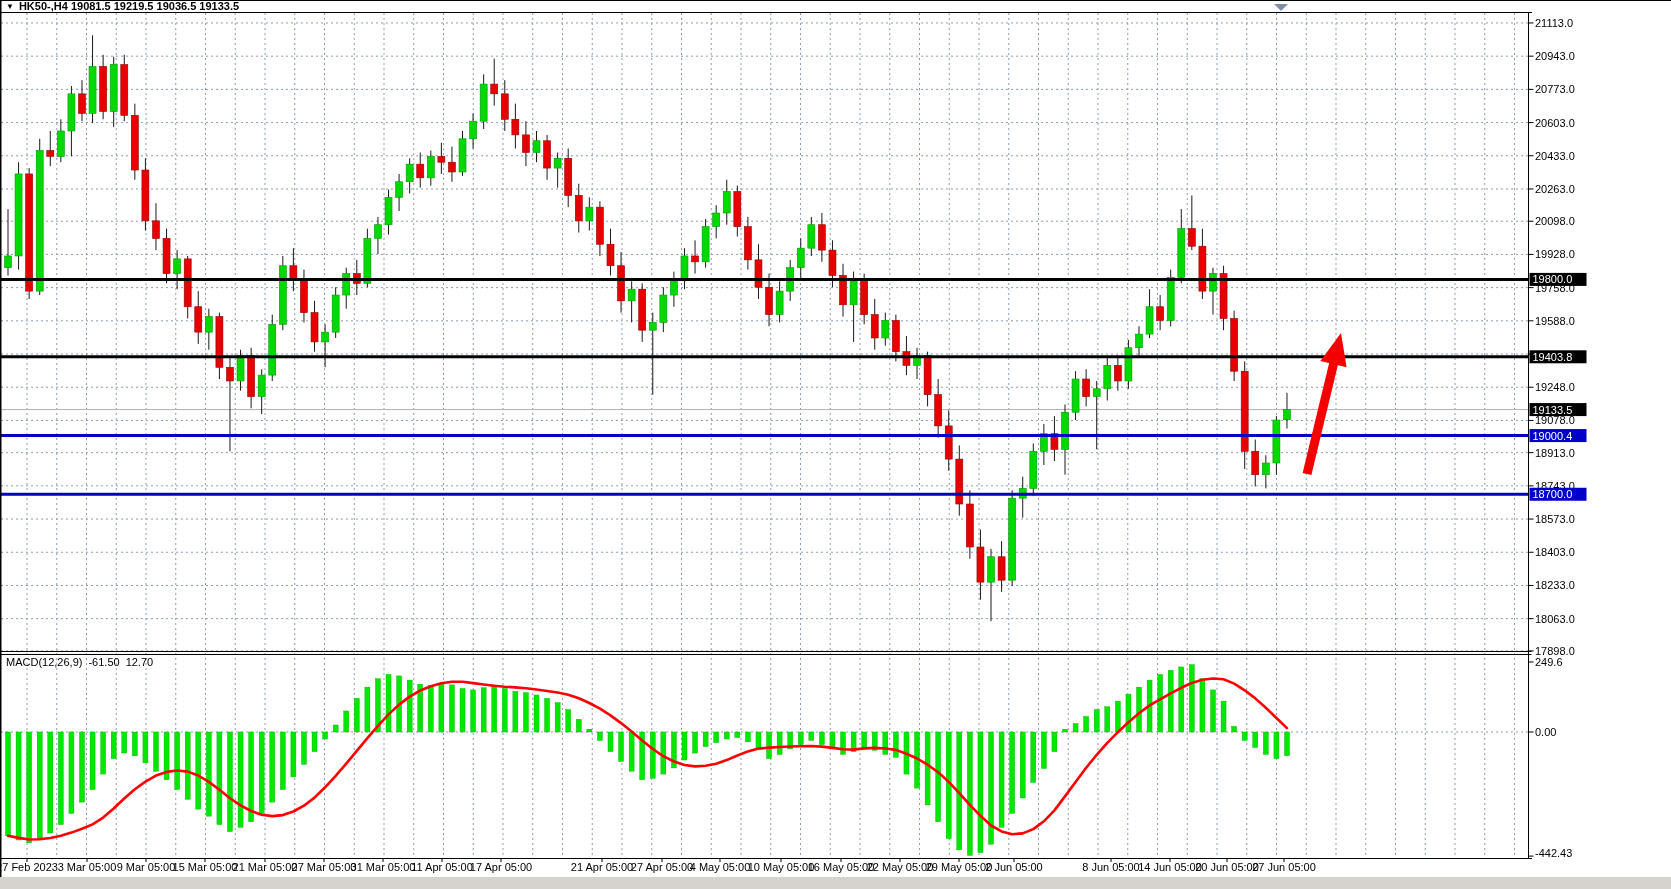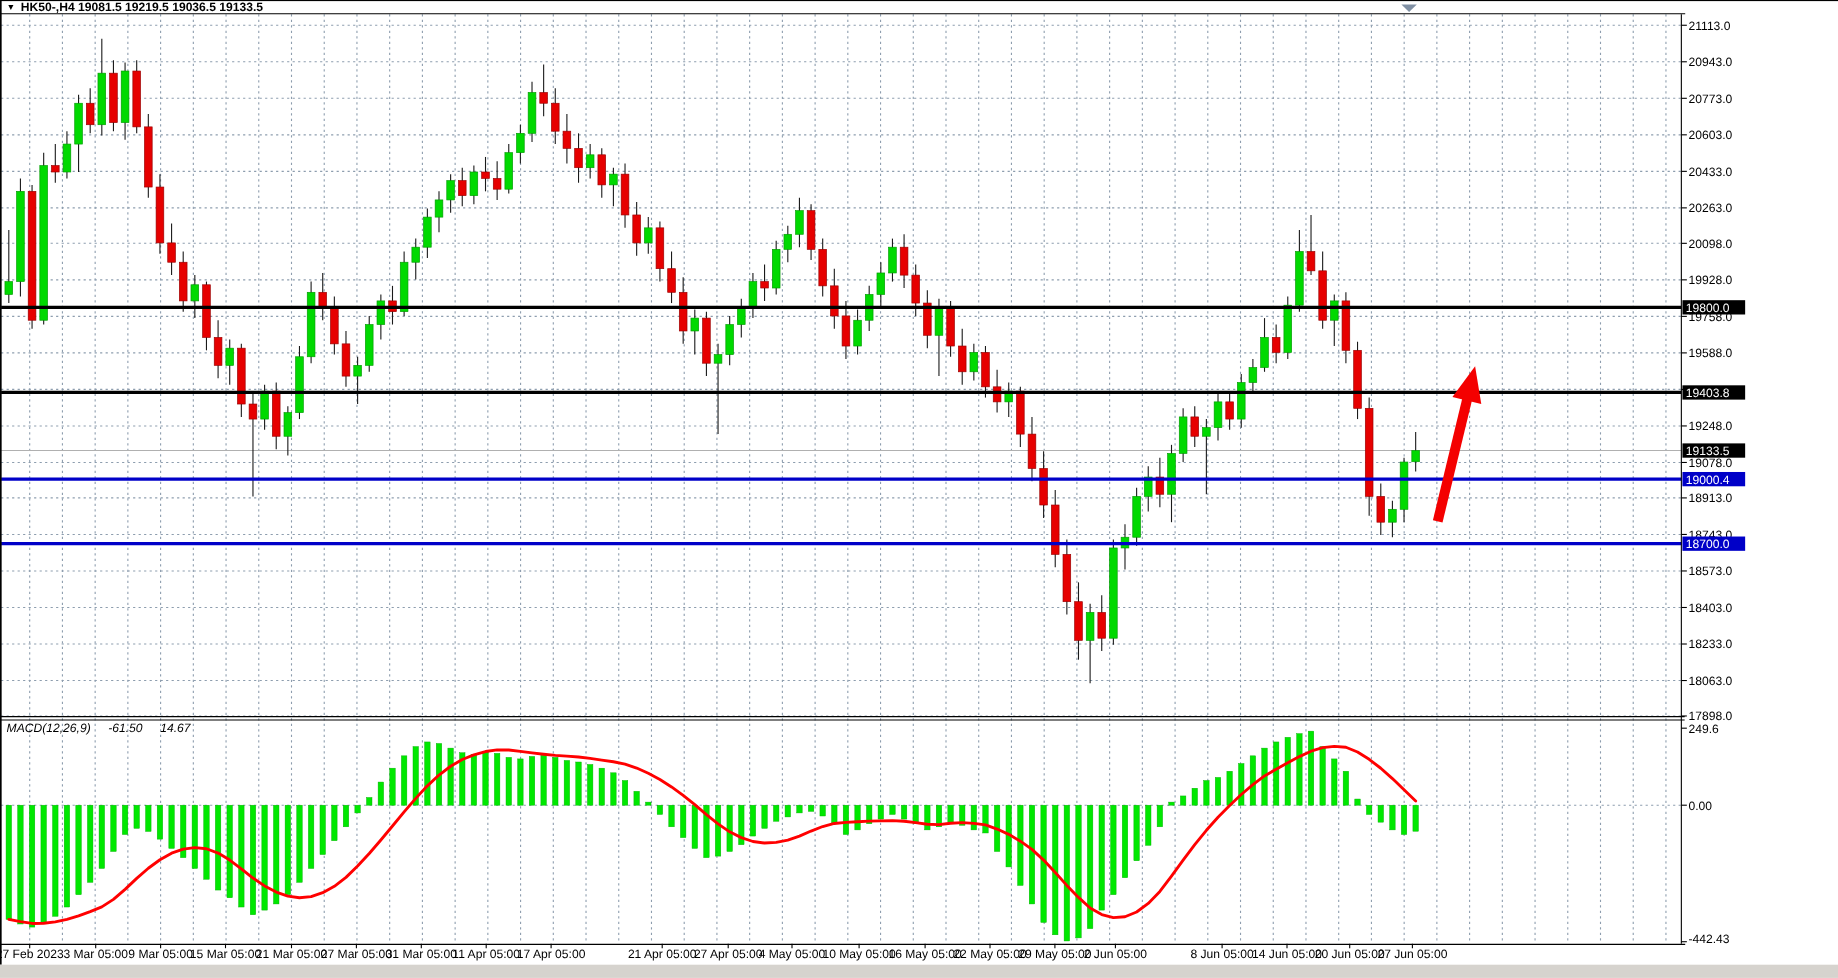--- a/index.html
+++ b/index.html
@@ -3,21 +3,21 @@
 <meta charset="utf-8">
 <style>
   html,body{margin:0;padding:0;background:#ffffff;}
   #app{position:relative;width:1671px;height:889px;overflow:hidden;background:#fff;
        font-family:"Liberation Sans",sans-serif;}
   #chart-svg{position:absolute;left:0;top:0;}
   .overlay{position:absolute;font-size:11px;color:#000;white-space:pre;}
   #title-strip{left:6px;top:0px;height:13px;line-height:13px;font-weight:bold;text-align:center;}
   #title-strip .tri{font-size:8px;vertical-align:1px;margin-right:5px;}
   #macd-label{left:6px;top:656px;height:13px;line-height:13px;}
-  #macd-label span{margin-right:16px;font-style:italic;}
+  #macd-label span{margin-right:6px;}
 </style>
 </head>
 <body>
 
 <div id="app">
   <svg id="chart-svg" width="1671" height="889">
       <g>
         <line x1="27" y1="13" x2="27" y2="858" stroke="#8d9dae" stroke-width="1" stroke-dasharray="2,3"></line>
         <line x1="56.75" y1="13" x2="56.75" y2="858" stroke="#8d9dae" stroke-width="1" stroke-dasharray="2,3"></line>
         <line x1="86.5" y1="13" x2="86.5" y2="858" stroke="#8d9dae" stroke-width="1" stroke-dasharray="2,3"></line>
@@ -598,14 +598,14 @@
         <polygon points="1274,4 1288,4 1281,11" fill="#8090a4"></polygon>
       </g>
       <g>
         <line x1="1307" y1="474" x2="1334.9051873322037" y2="358.27554665174364" stroke="#f40000" stroke-width="9"></line>
         <polygon points="1341,333 1346.6225336318867,367.2729793796556 1320.3748505704607,360.943750840021" fill="#f40000"></polygon>
       </g>
     </svg>
 
   <div id="title-strip" class="overlay"><span class="tri">▼</span><span>HK50-,H4</span><span> </span><span>19081.5 19219.5 19036.5 19133.5</span></div>
 
-  <div id="macd-label" class="overlay"><span>MACD(12,26,9)</span><span>-61.50</span><span>14.67</span></div>
+  <div id="macd-label" class="overlay"><span>MACD(12,26,9)</span><span>-61.50</span><span>12.70</span></div>
 </div>
 
 </body></html>

